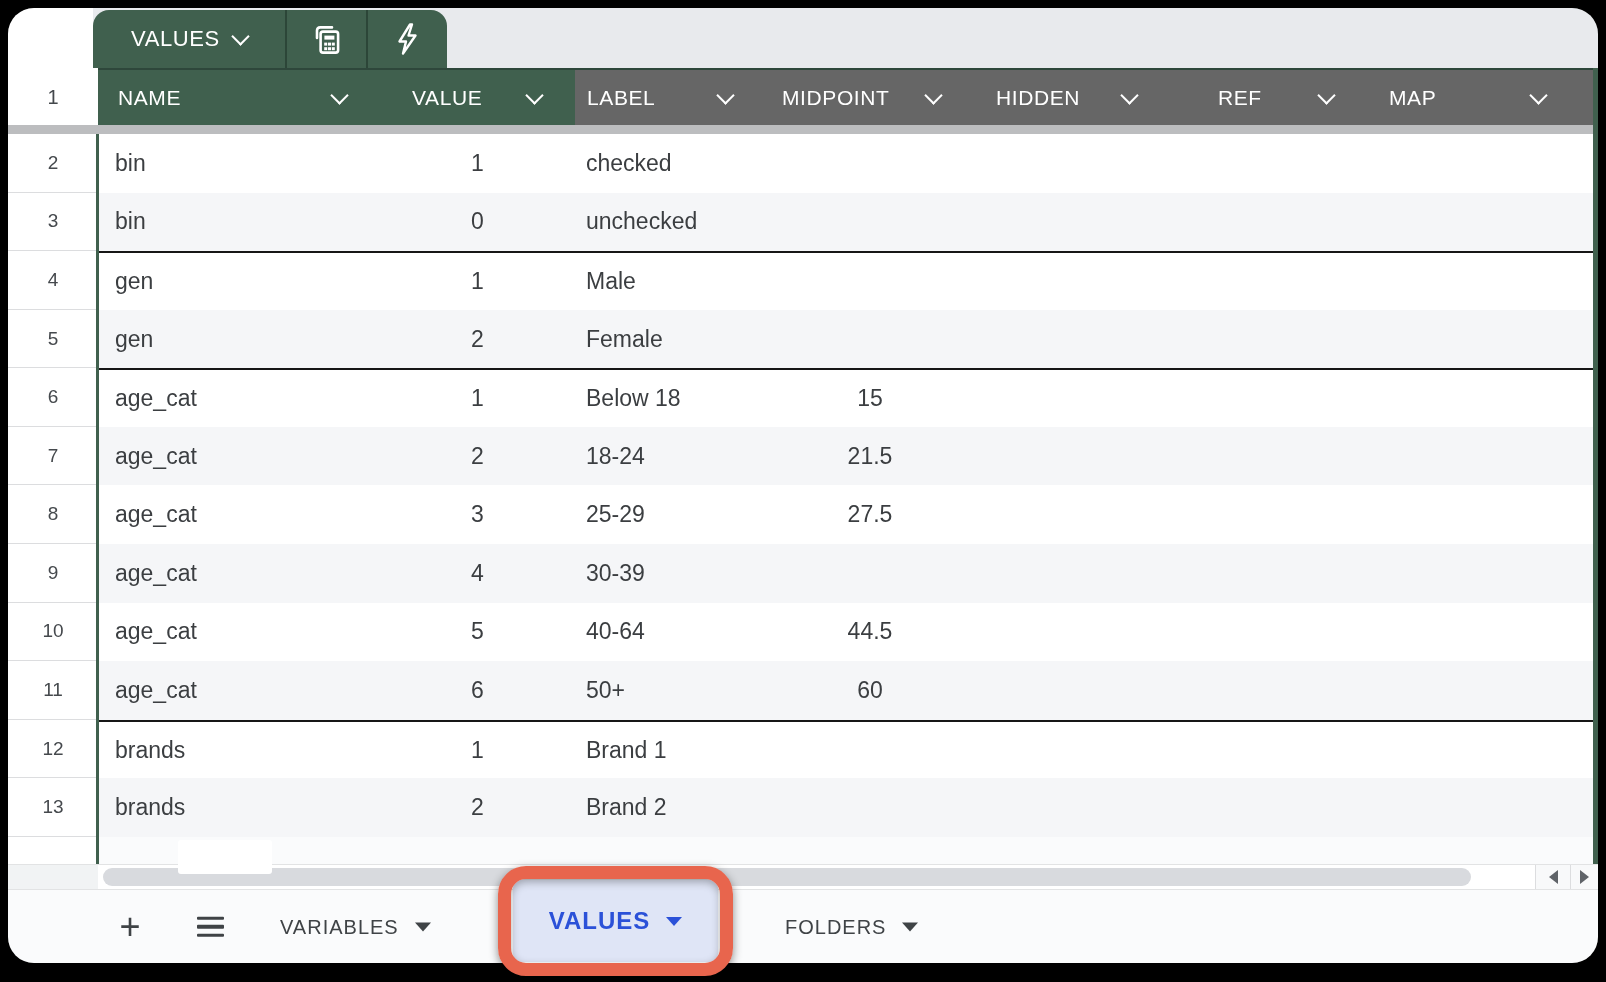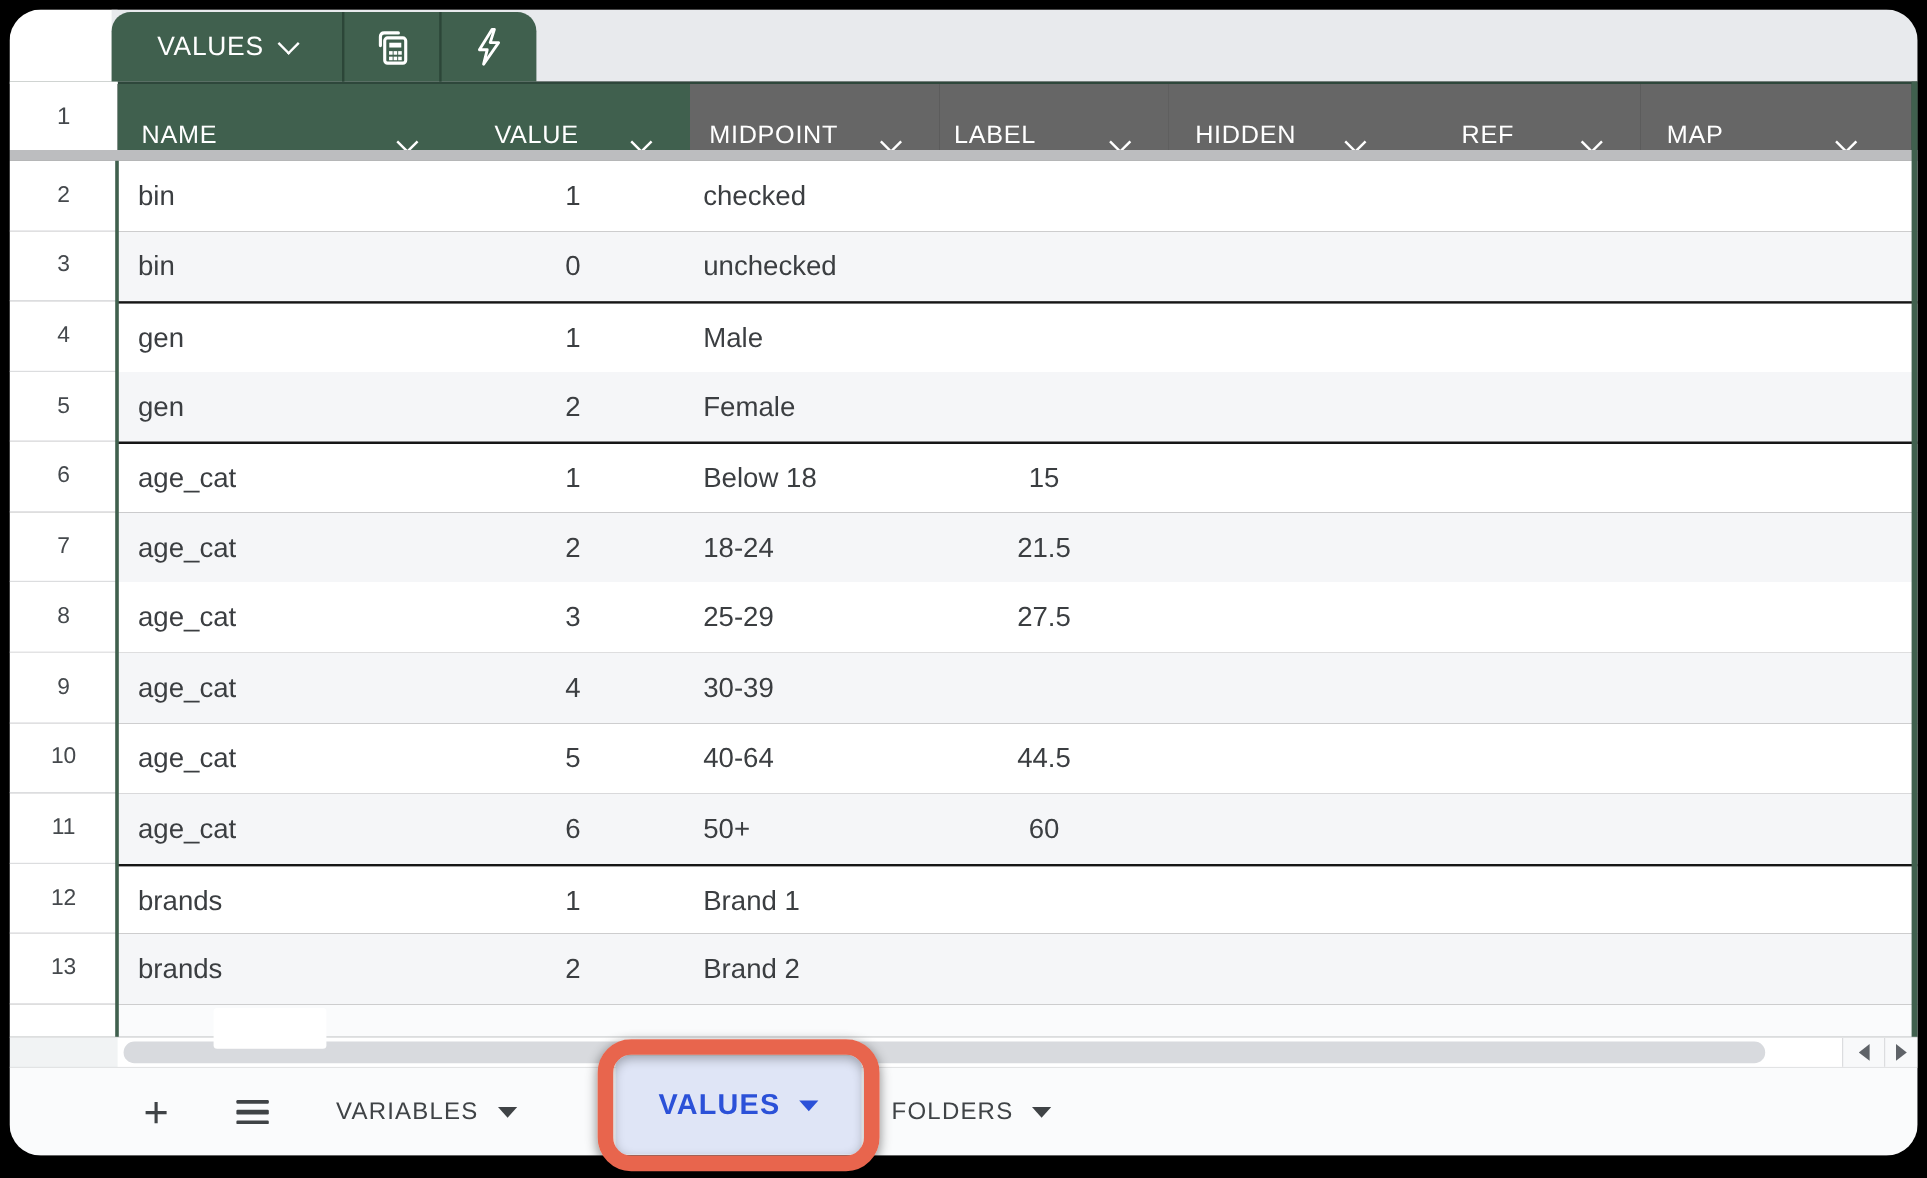--- a/index.html
+++ b/index.html
@@ -20,21 +20,21 @@
   .ptab.icon-tab{width:80px;border-left:2px solid #2c4638;}
   .ptab-label{color:#fff;font-size:22px;font-weight:500;letter-spacing:.6px;}
   .chev{width:11px;height:11px;border-left:2.6px solid #fff;border-bottom:2.6px solid #fff;
         transform:rotate(-45deg);margin-top:-5px;}
 
   
   .header-row{position:absolute;left:0;top:60px;width:1590px;height:57px;display:flex;
               border-top:2px solid #2e473b;box-sizing:border-box;}
   .rownum-head{width:90px;height:100%;background:#fff;display:flex;align-items:center;
                justify-content:center;font-size:20px;color:#44484c;flex:none;border-top:2px solid #fff;margin-top:-2px;}
-  .hcell{height:100%;display:flex;align-items:flex-end;box-sizing:border-box;flex:none;
+  .hcell{height:100%;display:flex;align-items:center;box-sizing:border-box;flex:none;
          justify-content:space-between;padding-right:34px;}
   .hcell.green{background:var(--c-green,#40604e);}
   .hcell.gray{background:var(--c-header_gray,#666666);}
   .hcell .hlabel{color:#fff;font-size:21px;font-weight:500;letter-spacing:.6px;white-space:nowrap;}
   .col-0{width:282px;padding-left:20px;}
   .col-1{width:195px;padding-left:32px;}
   .col-2{width:191px;padding-left:12px;}
   .col-3{width:208px;padding-left:16px;}
   .col-4{width:197px;padding-left:48px;}
   .col-5{width:196px;padding-left:22px;}
@@ -88,21 +88,21 @@
   .toolbar{position:absolute;left:0;top:882px;width:1590px;height:73px;background:#fafbfc;z-index:3;}
   .tb-item{position:absolute;top:50%;transform:translateY(-50%);display:flex;align-items:center;}
   .tb-plus{left:100px;width:44px;justify-content:center;font-size:36px;font-weight:300;color:#3f4346;}
   .tb-menu{left:180px;width:44px;flex-direction:column;gap:5px;align-items:center;}
   .tb-menu .mbar{width:27px;height:3.5px;background:#3f4346;border-radius:1px;}
   .sheet-tab{display:flex;align-items:center;gap:16px;font-size:20px;font-weight:500;
              letter-spacing:1px;color:#3f4346;}
   .sheet-tab .tri{width:0;height:0;border-left:8px solid transparent;border-right:8px solid transparent;
                   border-top:9px solid #3f4346;}
   .pos-0{left:272px;top:50%;transform:translateY(-50%);position:absolute;}
-  .pos-2{left:735px;top:50%;transform:translateY(-50%);position:absolute;justify-content:flex-end;}
+  .pos-2{left:777px;top:50%;transform:translateY(-50%);position:absolute;justify-content:flex-end;}
   .sheet-tab.active{position:absolute;left:505px;top:-10px;width:205px;height:82px;
         transform:none;background:var(--c-active_sheet_bg,#dfe5f6);border-radius:8px;
         justify-content:center;color:var(--c-active_sheet_text,#2b51d8);font-weight:700;font-size:24px;}
   .sheet-tab.active .tri{border-top-color:var(--c-active_sheet_text,#2b51d8);}
 
   
   .ring{position:absolute;left:498px;top:866px;width:235px;height:110px;box-sizing:border-box;
         border:13px solid var(--c-annotation_red,#e8654d);border-radius:28px;z-index:10;
         box-shadow:0 3px 10px rgba(0,0,0,.45), inset 0 3px 9px rgba(0,0,0,.30);}
 </style>
@@ -142,26 +142,26 @@
     <div class="rownum-head">1</div>
     <div style="display:flex;flex:1;height:100%;" id="hcells">
         <div class="hcell green col-0">
     <span class="hlabel">NAME</span>
     <span class="chev"></span>
   </div>
         <div class="hcell green col-1">
     <span class="hlabel">VALUE</span>
     <span class="chev"></span>
   </div>
+        <div class="hcell gray col-2">
+    <span class="hlabel">LABEL</span>
+    <span class="chev"></span>
+  </div>
         <div class="hcell gray col-3">
     <span class="hlabel">MIDPOINT</span>
-    <span class="chev"></span>
-  </div>
-        <div class="hcell gray col-2">
-    <span class="hlabel">LABEL</span>
     <span class="chev"></span>
   </div>
         <div class="hcell gray col-5">
     <span class="hlabel">HIDDEN</span>
     <span class="chev"></span>
   </div>
         <div class="hcell gray col-4">
     <span class="hlabel">REF</span>
     <span class="chev"></span>
   </div>

